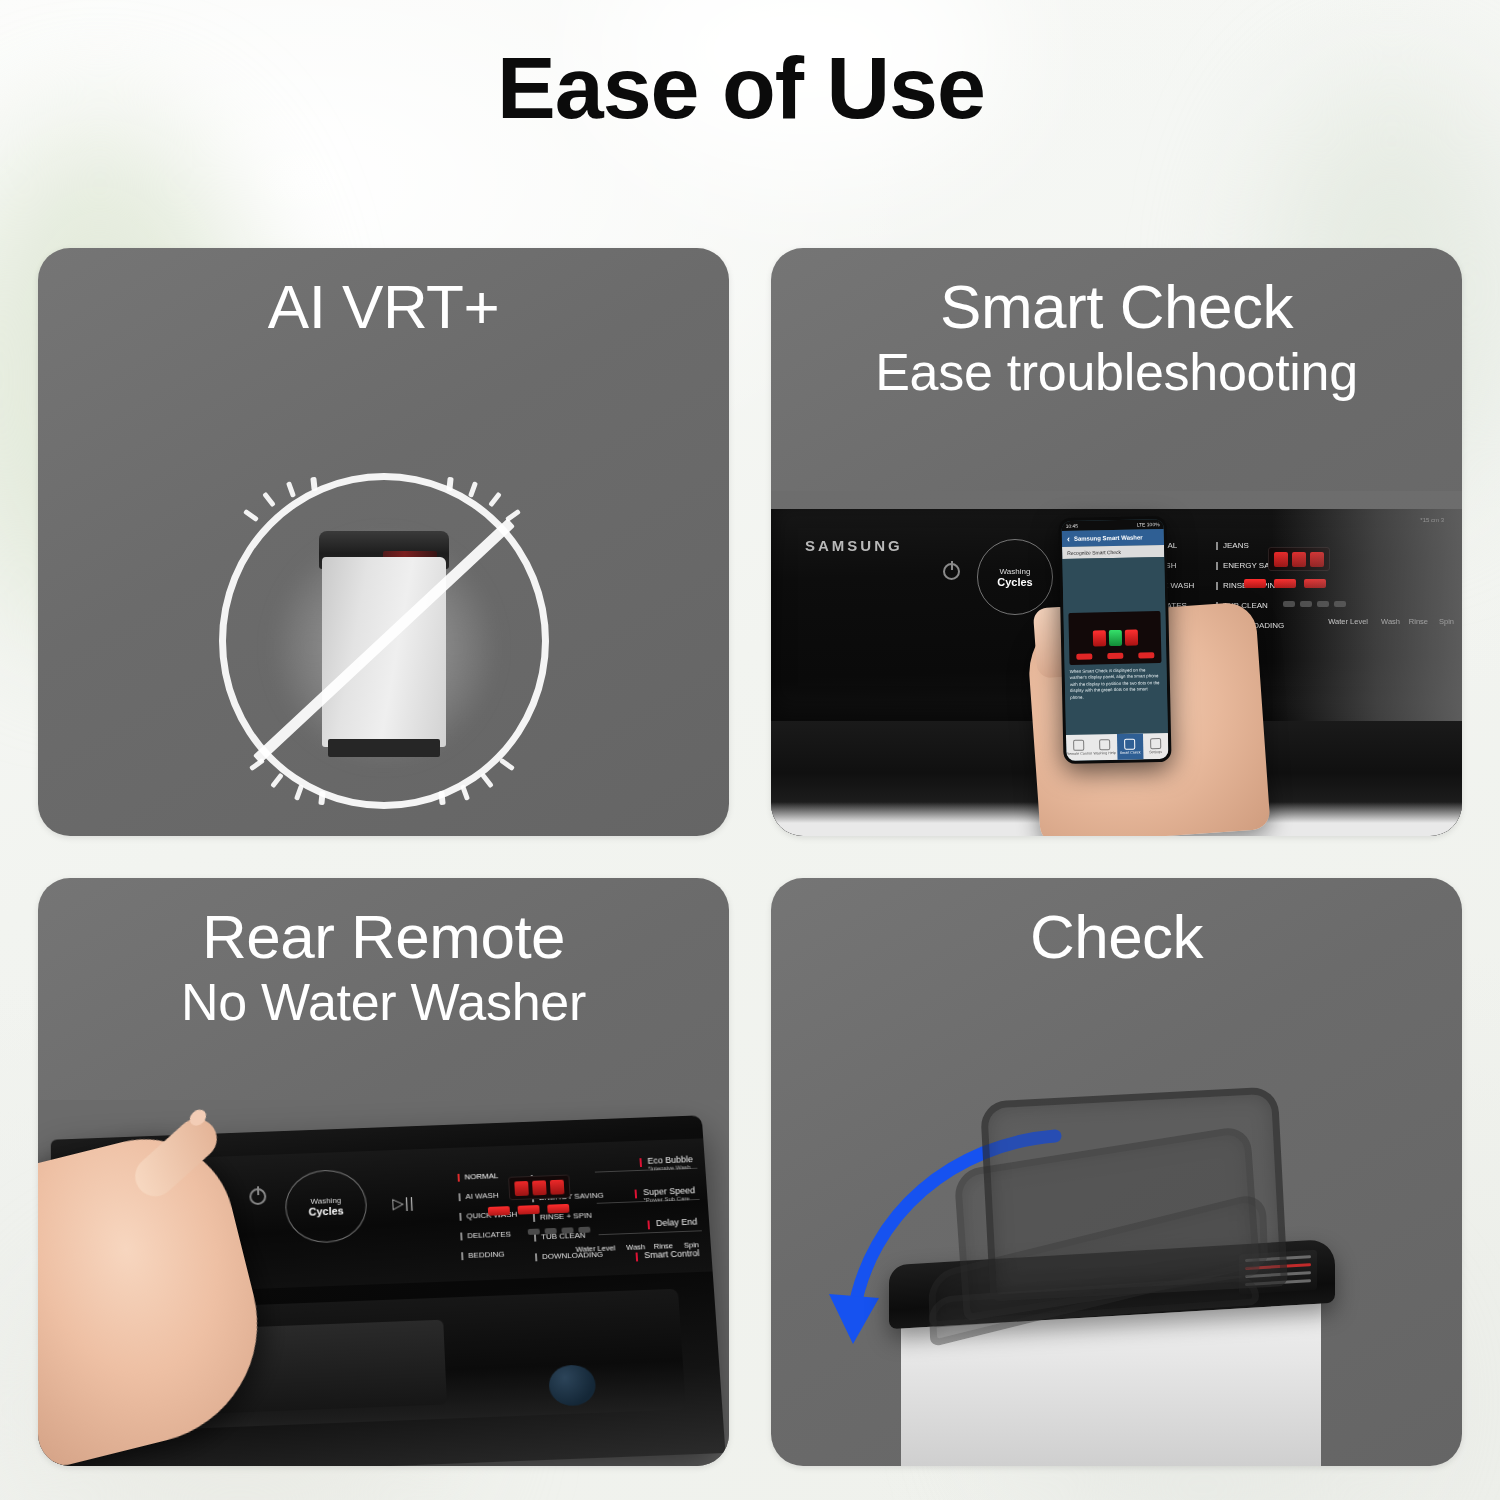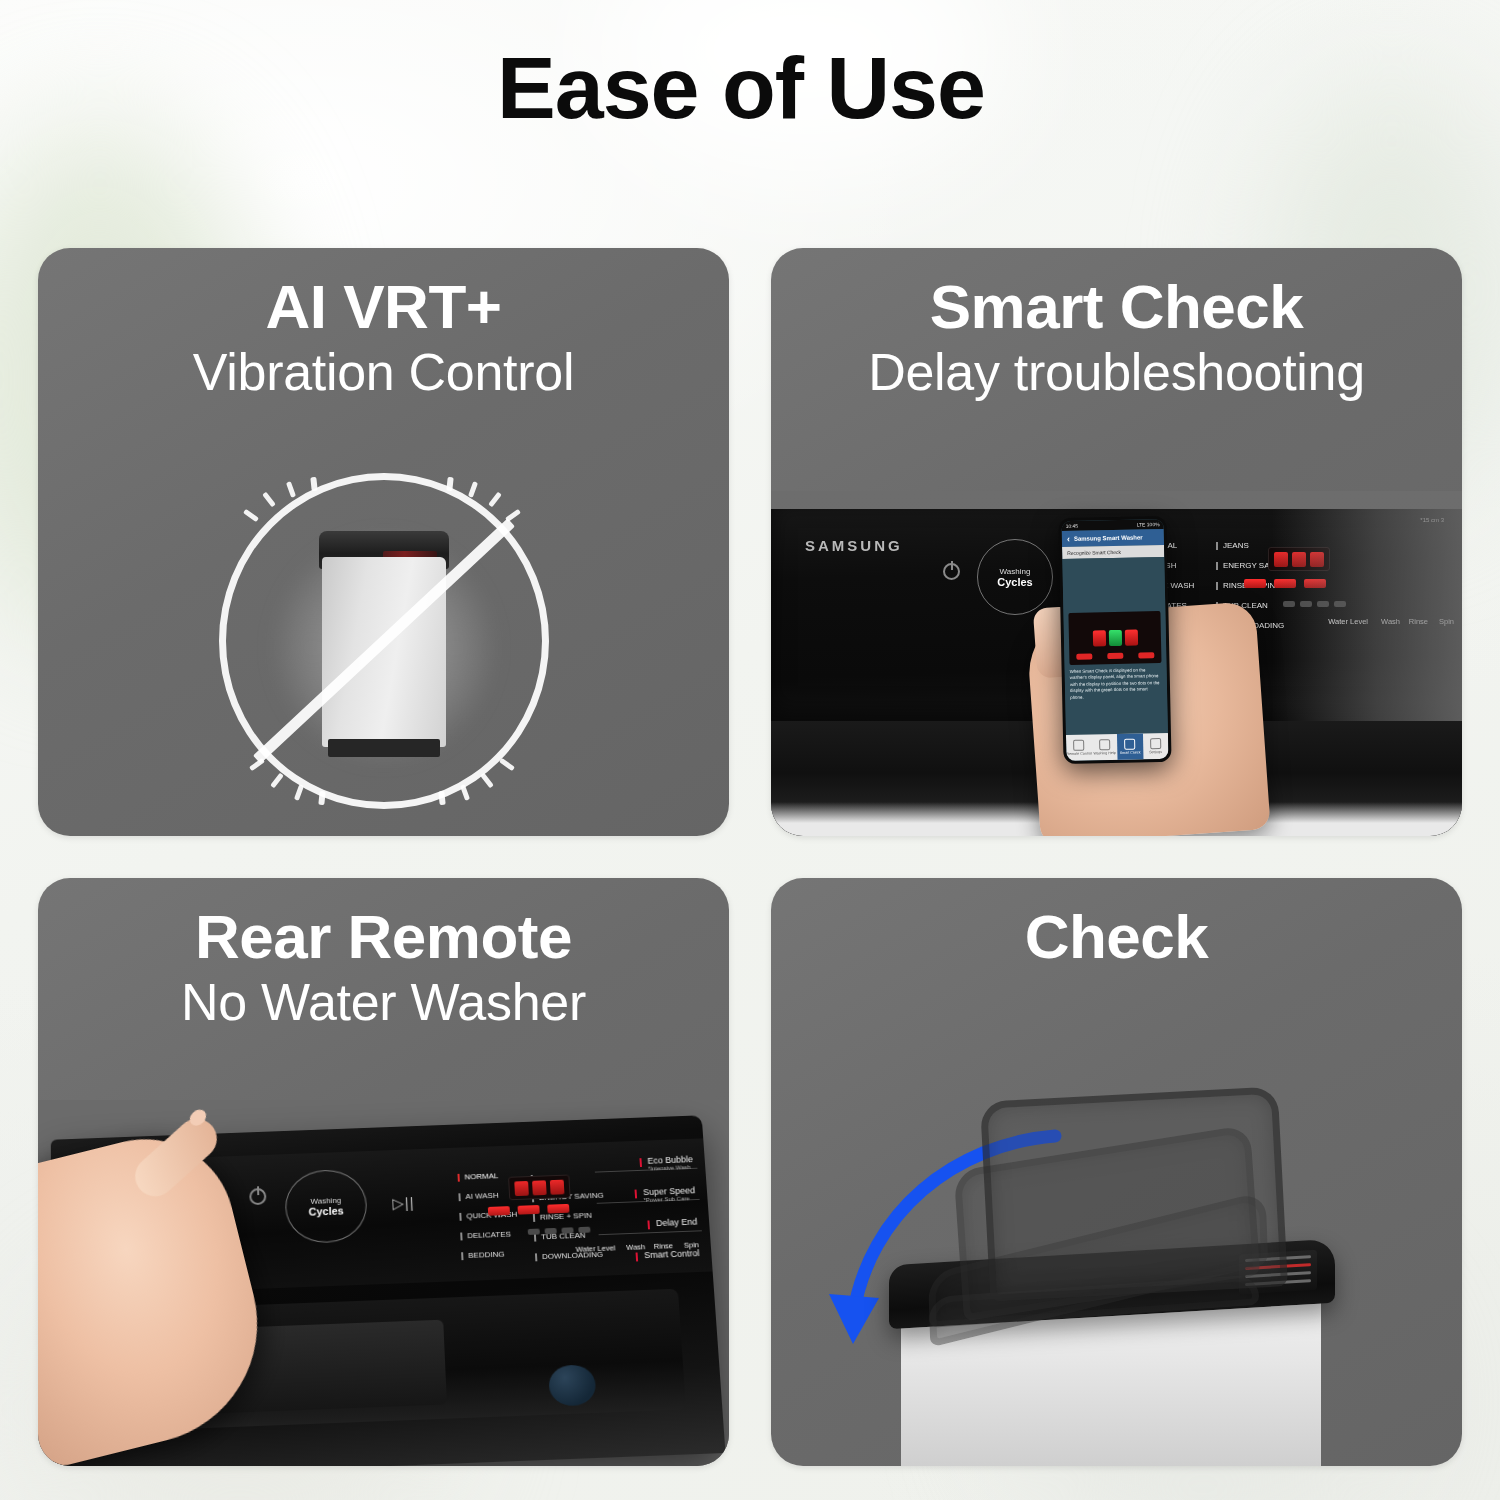--- a/index.html
+++ b/index.html
@@ -47,21 +47,21 @@
   }
 
   .panel {
     position: relative;
     border-radius: 32px;
     background: linear-gradient(150deg, #757575 0%, #6b6b6b 42%, #656565 100%);
     box-shadow: 0 2px 6px rgba(0,0,0,.10);
     overflow: hidden;
   }
   .panel-head { position: absolute; left: 0; top: 26px; width: 100%; text-align: center; padding: 0 18px; }
-  .panel-title { font-size: 62px; font-weight: 700; color: #fff; line-height: 1.06; letter-spacing: -.5px; }
+  .panel-title { font-size: 62px; font-weight: 400; color: #fff; line-height: 1.06; letter-spacing: -.5px; }
   .panel-sub   { font-size: 52px; font-weight: 400; color: #fff; line-height: 1.1; margin-top: 4px; letter-spacing: -.3px; }
   .panel-title.two-line { font-size: 62px; }
 
   .art { position: absolute; left: 0; right: 0; bottom: 0; }
 
   
   .p1-art { top: 215px; bottom: 6px; }
   .novib { position: absolute; left: 50%; top: 10px; transform: translateX(-50%); width: 330px; height: 336px; }
   .novib-ring {
     position: absolute; inset: 0; border-radius: 50%;
@@ -267,21 +267,20 @@
   <div class="bg-blob b4"></div>
   <div class="bg-blob b5"></div>
 
   <h1 class="page-title">Ease of Use</h1>
 
   <div class="grid">
 
     <section class="panel">
       <div class="panel-head">
         <div class="panel-title">AI VRT+</div>
-        <div class="panel-sub">Vibration Control</div>
       </div>
 
       <div class="art p1-art">
         <div class="novib">
 
           <div class="blurhalo"></div>
 
           <div class="washer-mini">
             <div class="wm-top">
               <div class="wm-led"></div>
@@ -315,21 +314,21 @@
 
           <div class="novib-ring"></div>
           <div class="novib-slash"></div>
         </div>
       </div>
     </section>
 
     <section class="panel">
       <div class="panel-head">
         <div class="panel-title">Smart Check</div>
-        <div class="panel-sub">Delay troubleshooting</div>
+        <div class="panel-sub">Ease troubleshooting</div>
       </div>
 
       <div class="photo p2-photo">
 
         <div class="p2-console">
           <div class="sam-logo">SAMSUNG</div>
           <div class="pwr-icon"></div>
 
           <div class="dial">
             <span class="d1">Washing</span>

